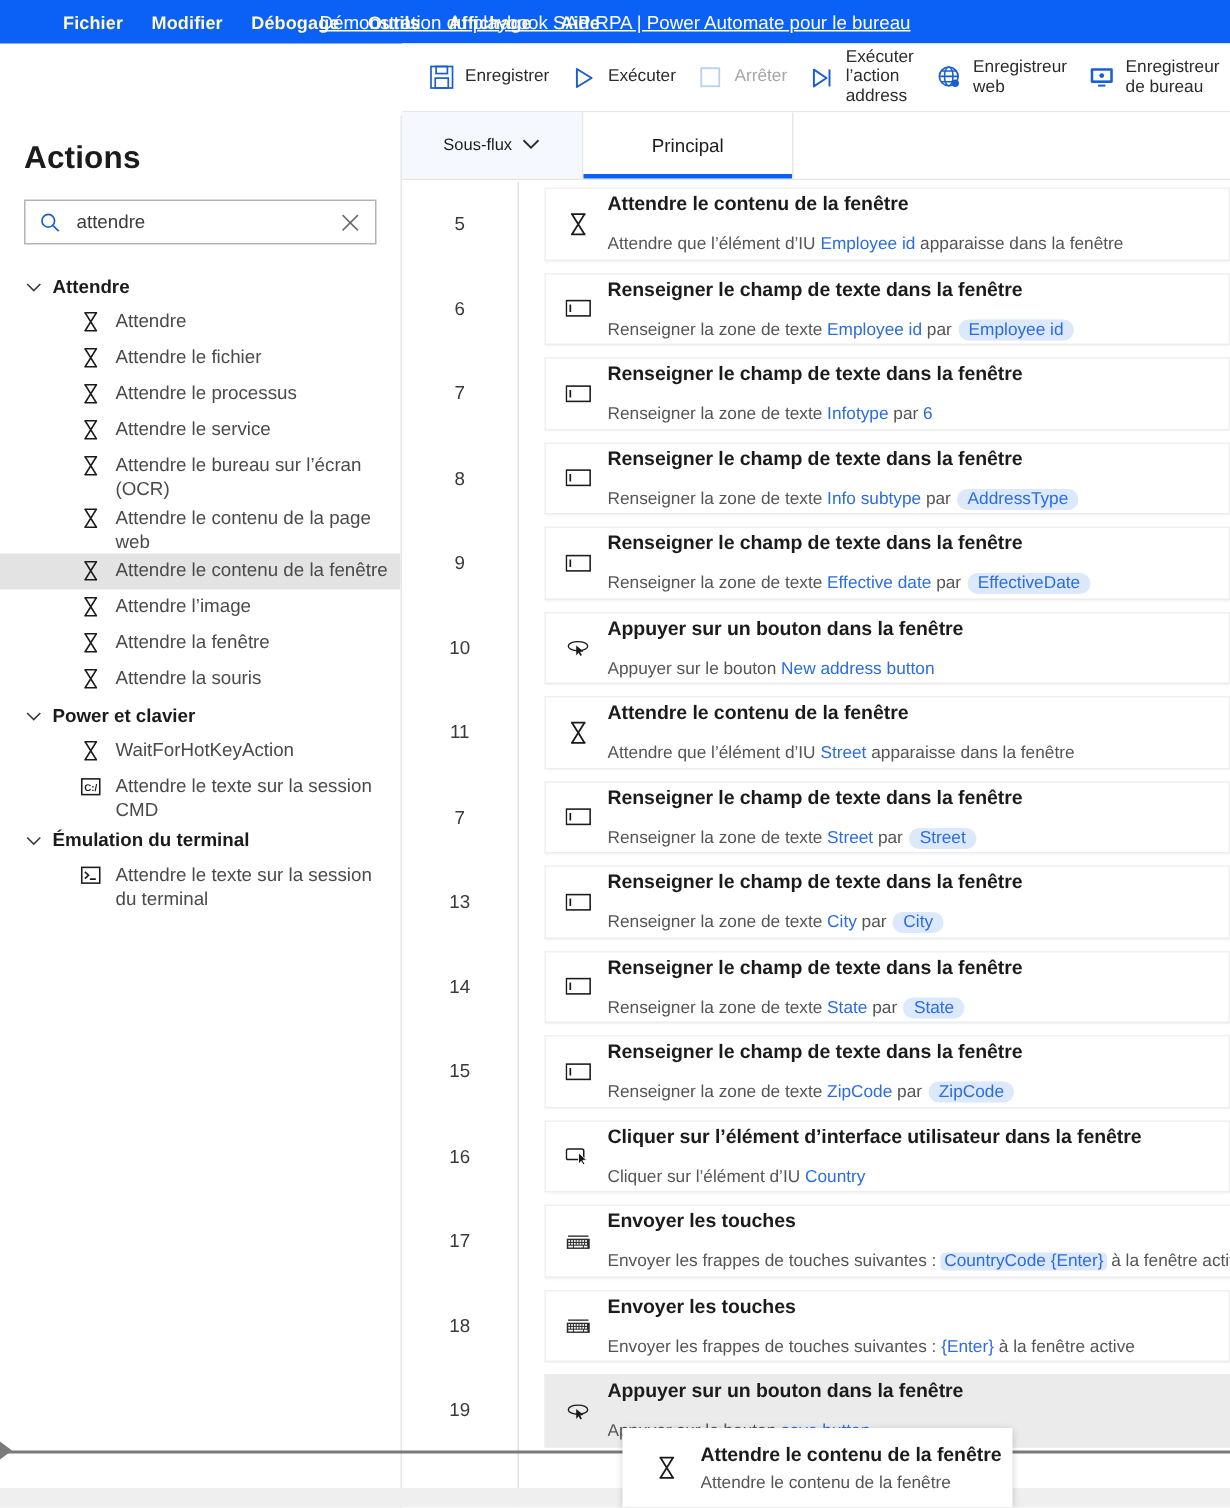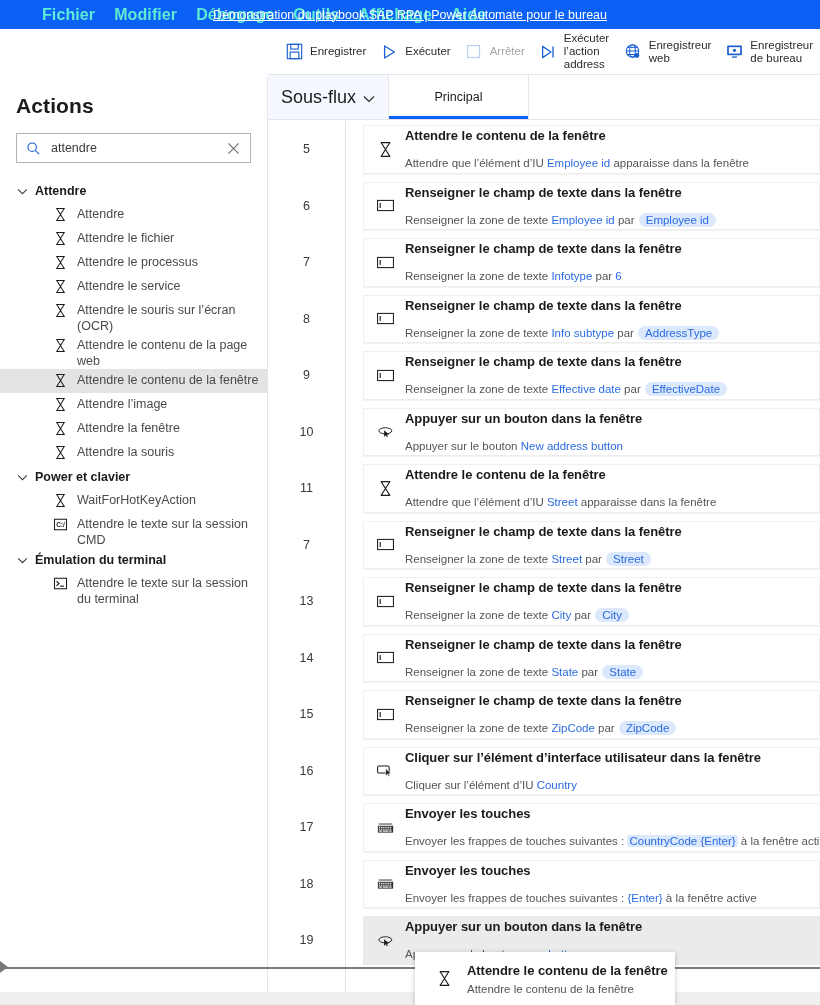--- a/index.html
+++ b/index.html
@@ -15,21 +15,21 @@
   
   #titlebar {
     position: absolute; top: 0; left: 0;
     width: 820px; height: 29px;
     background: #0b61f5;
     color: #ffffff;
     display: flex; align-items: center;
   }
   #menubar { display: flex; align-items: center; margin-left: 42px; gap: 19px; }
   .menu-item {
-    font-size: 16px; color: #5eead4; font-weight: 600;
+    font-size: 12px; color: #fef9c3; font-weight: 600;
     letter-spacing: .1px; cursor: default;
   }
   #window-title {
     position: absolute; left: 0; right: 0; top: 0; height: 29px;
     display: flex; align-items: center; justify-content: center;
     font-size: 12.5px; color: #ffffff; font-weight: 400;
     pointer-events: none;
     text-decoration: underline;
   }
 
@@ -116,21 +116,21 @@
     display: flex; align-items: stretch;
     border-bottom: 1px solid #e6e6e6;
     background: #ffffff;
   }
   #tab-subflows {
     width: 121px;
     background: #f5f8ff;
     border-right: 1px solid #e6e6e6;
     display: flex; align-items: center; justify-content: center;
     gap: 7px;
-    font-size: 18px; color: #1b1b1b;
+    font-size: 11px; color: #1b1b1b;
     cursor: default;
   }
   #tab-main {
     width: 140px;
     background: #ffffff;
     border-right: 1px solid #e6e6e6;
     display: flex; align-items: center; justify-content: center;
     font-size: 12.5px; color: #1b1b1b;
     position: relative;
     cursor: default;
@@ -297,21 +297,21 @@
         </span>
         <span class="ti-label">Attendre le service</span>
       </div>
       <div class="tree-item">
         <span class="ti-icon" style="display: inline-flex; align-items: center; justify-content: center;">
           <svg width="15" height="15" viewBox="0 0 16 16">
             <path d="M3.5 1.6h9 M3.5 14.4h9" stroke="#1b1b1b" stroke-width="1.1" fill="none"></path>
             <path d="M4 1.6 L12 14.4 M12 1.6 L4 14.4" stroke="#1b1b1b" stroke-width="1.1" fill="none"></path>
           </svg>
         </span>
-        <span class="ti-label">Attendre le souris sur l’écran (OCR)</span>
+        <span class="ti-label">Attendre le bureau sur l’écran (OCR)</span>
       </div>
       <div class="tree-item">
         <span class="ti-icon" style="display: inline-flex; align-items: center; justify-content: center;">
           <svg width="15" height="15" viewBox="0 0 16 16">
             <path d="M3.5 1.6h9 M3.5 14.4h9" stroke="#1b1b1b" stroke-width="1.1" fill="none"></path>
             <path d="M4 1.6 L12 14.4 M12 1.6 L4 14.4" stroke="#1b1b1b" stroke-width="1.1" fill="none"></path>
           </svg>
         </span>
         <span class="ti-label">Attendre le contenu de la page web</span>
       </div>

